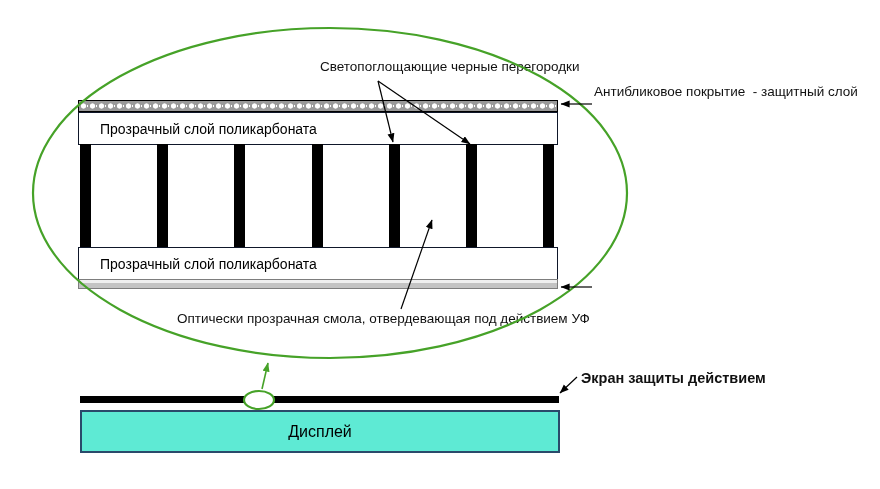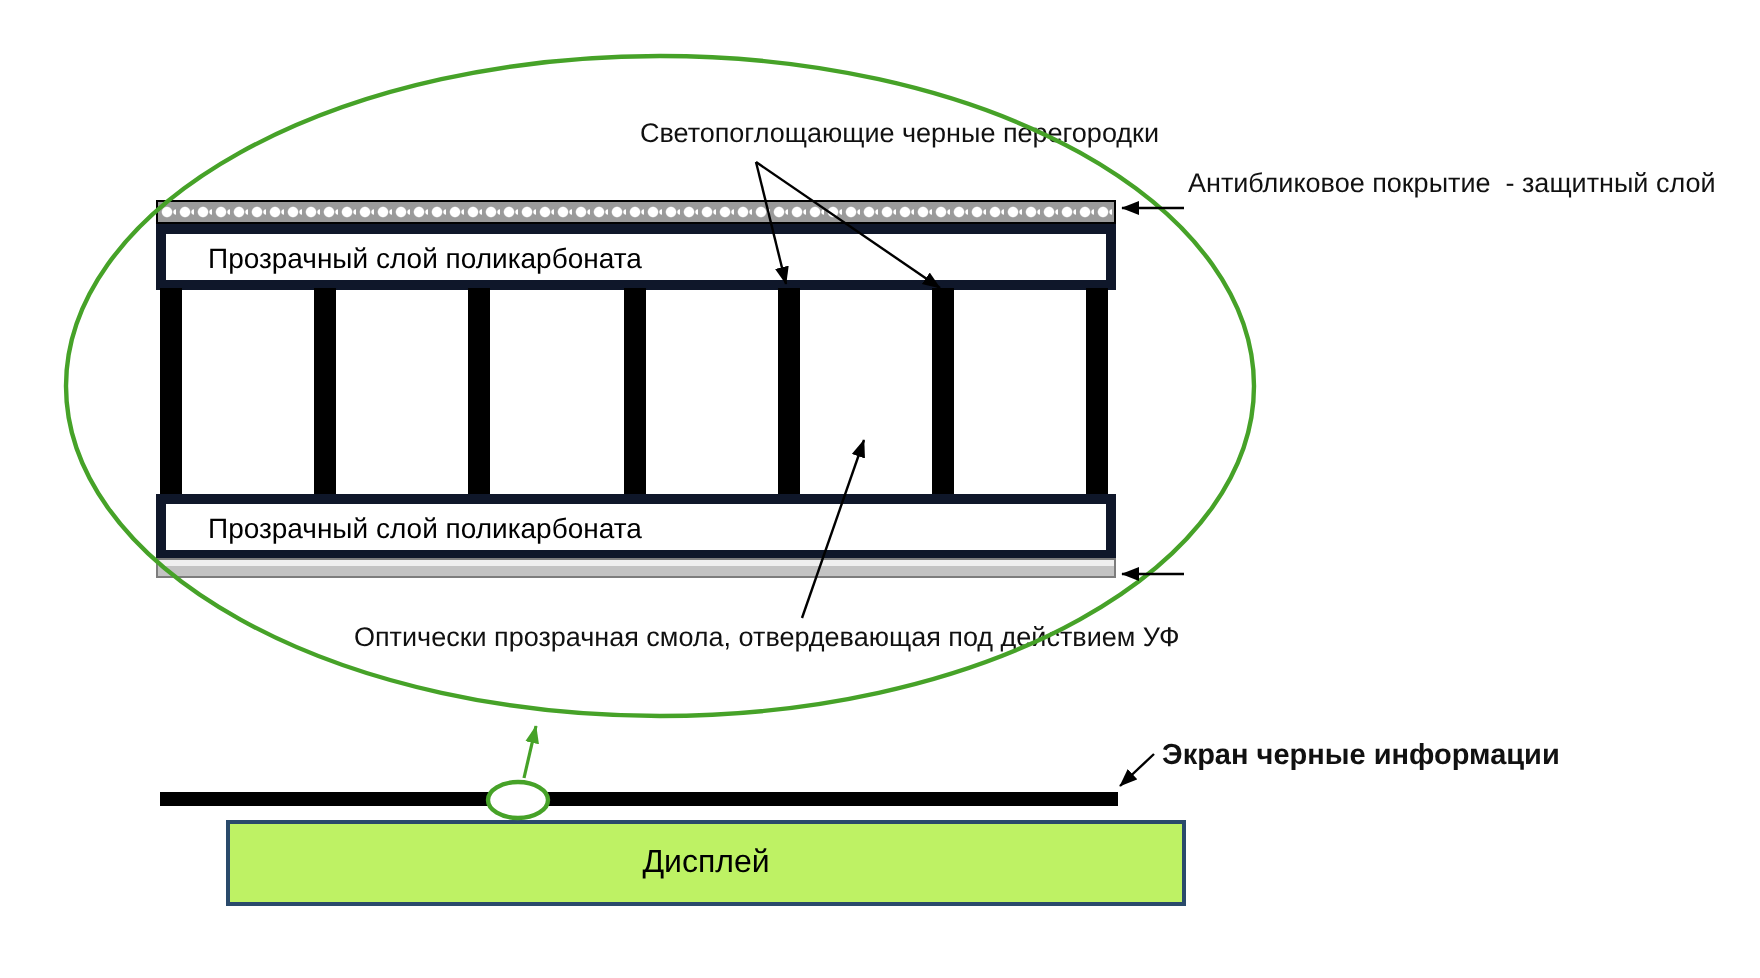--- a/index.html
+++ b/index.html
@@ -16,37 +16,37 @@
     position:absolute;left:78px;top:100px;width:480px;height:12px;box-sizing:border-box;
     border:1px solid #000;
     background-color:#9a9a9a;
     background-image:
       radial-gradient(circle at 4.5px 5px, #ffffff 2.3px, rgba(255,255,255,0) 2.9px),
       radial-gradient(circle at 9px 5px, #ffffff 1.1px, rgba(255,255,255,0) 1.6px);
     background-size:9px 10px;
   }
   .layer{
     position:absolute;left:78px;width:480px;height:33px;box-sizing:border-box;
-    background:#fff;border:5px solid #0f172a;
+    background:#fff;border:1px solid #0f172a;
     display:flex;align-items:center;padding-left:21px;
     font-size:14px;
   }
   .layer.top{top:112px;}
   .layer.bottom{top:247px;}
   .glossy{
     position:absolute;left:78px;top:279px;width:480px;height:10px;box-sizing:border-box;
     border:1px solid #7d7d7d;
     background:linear-gradient(180deg,#efefef 0 3px,#c3c3c3 3px);
   }
   .bar{position:absolute;top:144px;height:104px;width:11px;background:#000;}
   .screenbar{position:absolute;left:80px;top:396px;width:479px;height:7px;background:#000;}
   .display{
     position:absolute;left:80px;top:410px;width:480px;height:43px;box-sizing:border-box;
-    background:#bef264;border:2px solid #2a4a6b;
-    display:flex;align-items:center;justify-content:center;font-size:16px;color:#000;margin-left:33px;
+    background:#5eead4;border:2px solid #2a4a6b;
+    display:flex;align-items:center;justify-content:center;font-size:16px;color:#000;
   }
   svg.overlay{position:absolute;left:0;top:0;pointer-events:none;}
 </style>
 </head>
 <body>
 
 <div id="stage">
 
   <div class="antiglare"></div>
 
@@ -66,21 +66,21 @@
 
   <div class="layer bottom">
     <span>Прозрачный слой поликарбоната</span>
   </div>
 
   <div class="glossy"></div>
 
   <div class="lbl" style="left:320px;top:59px;">Светопоглощающие черные перегородки</div>
   <div class="lbl" style="left:594px;top:84px;">Антибликовое покрытие  - защитный слой</div>
   <div class="lbl" style="left:177px;top:311px;">Оптически прозрачная смола, отвердевающая под действием УФ</div>
-  <div class="lbl bold" style="left:581px;top:370px;">Экран черные информации</div>
+  <div class="lbl bold" style="left:581px;top:370px;">Экран защиты действием</div>
 
   <div class="screenbar"></div>
   <div class="display">
     <span>Дисплей</span>
   </div>
 
   <svg class="overlay" width="880" height="489" viewBox="0 0 880 489">
     <defs>
       <marker id="ah" markerWidth="10" markerHeight="8" refX="8.6" refY="3.5" orient="auto" markerUnits="userSpaceOnUse">
         <path d="M0,0 L9,3.5 L0,7 Z" fill="#000"></path>

